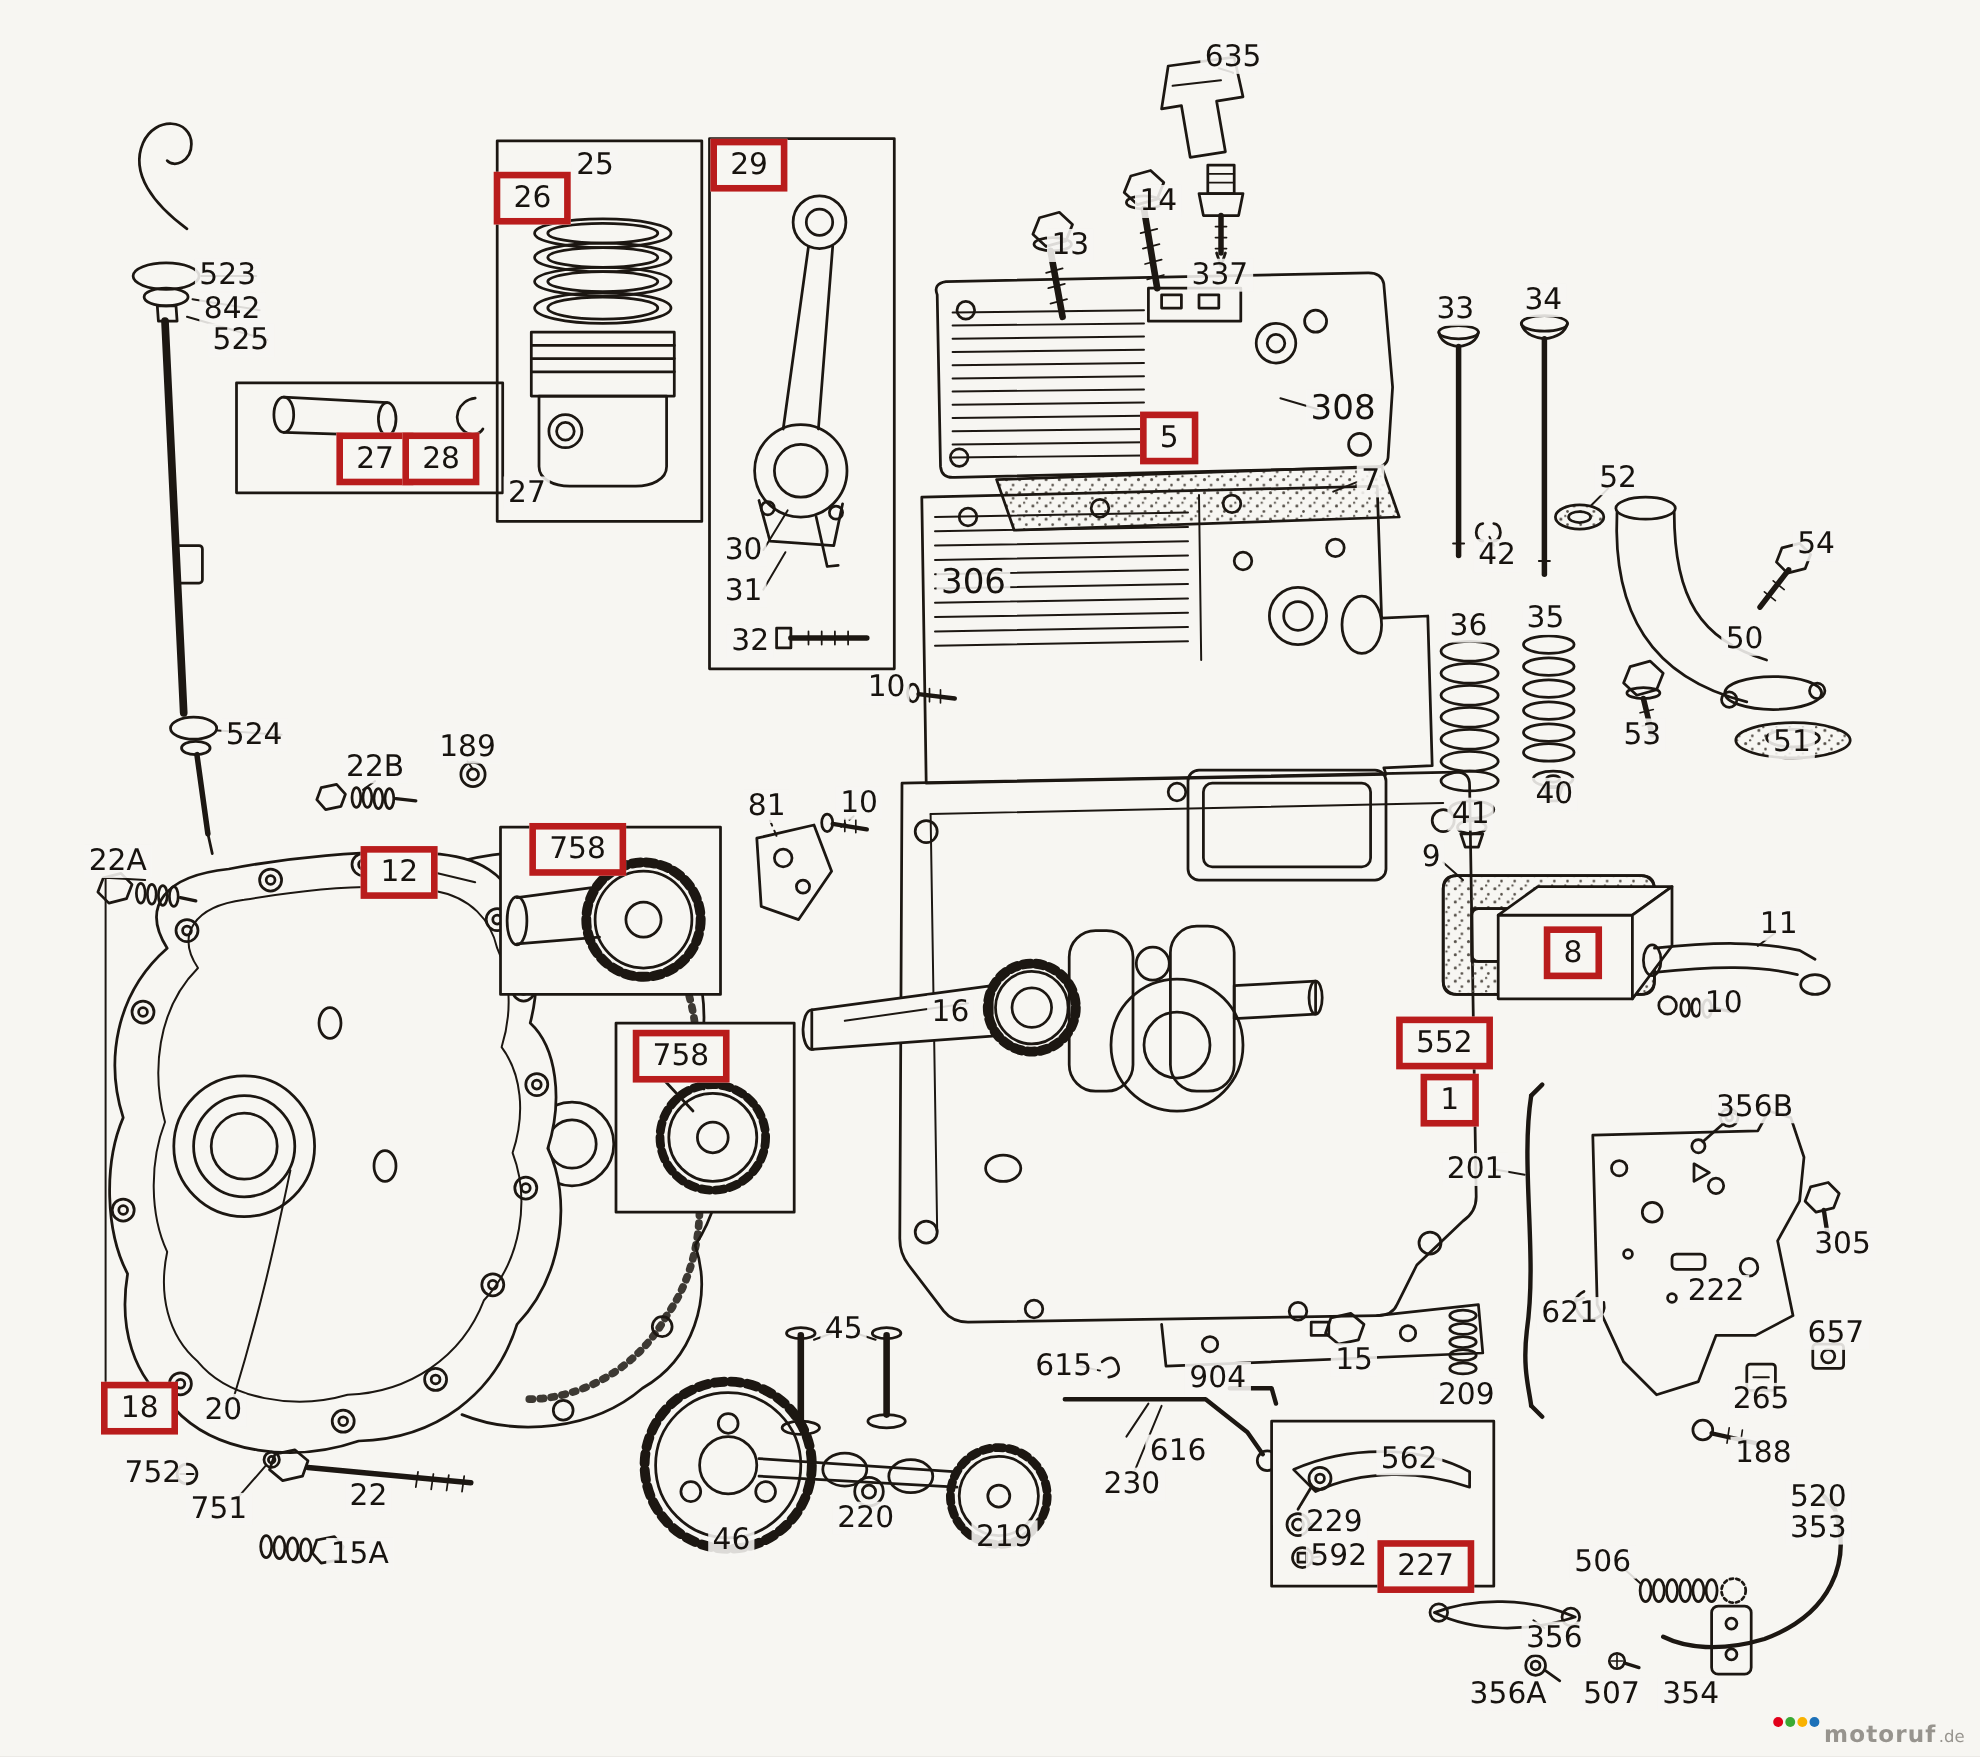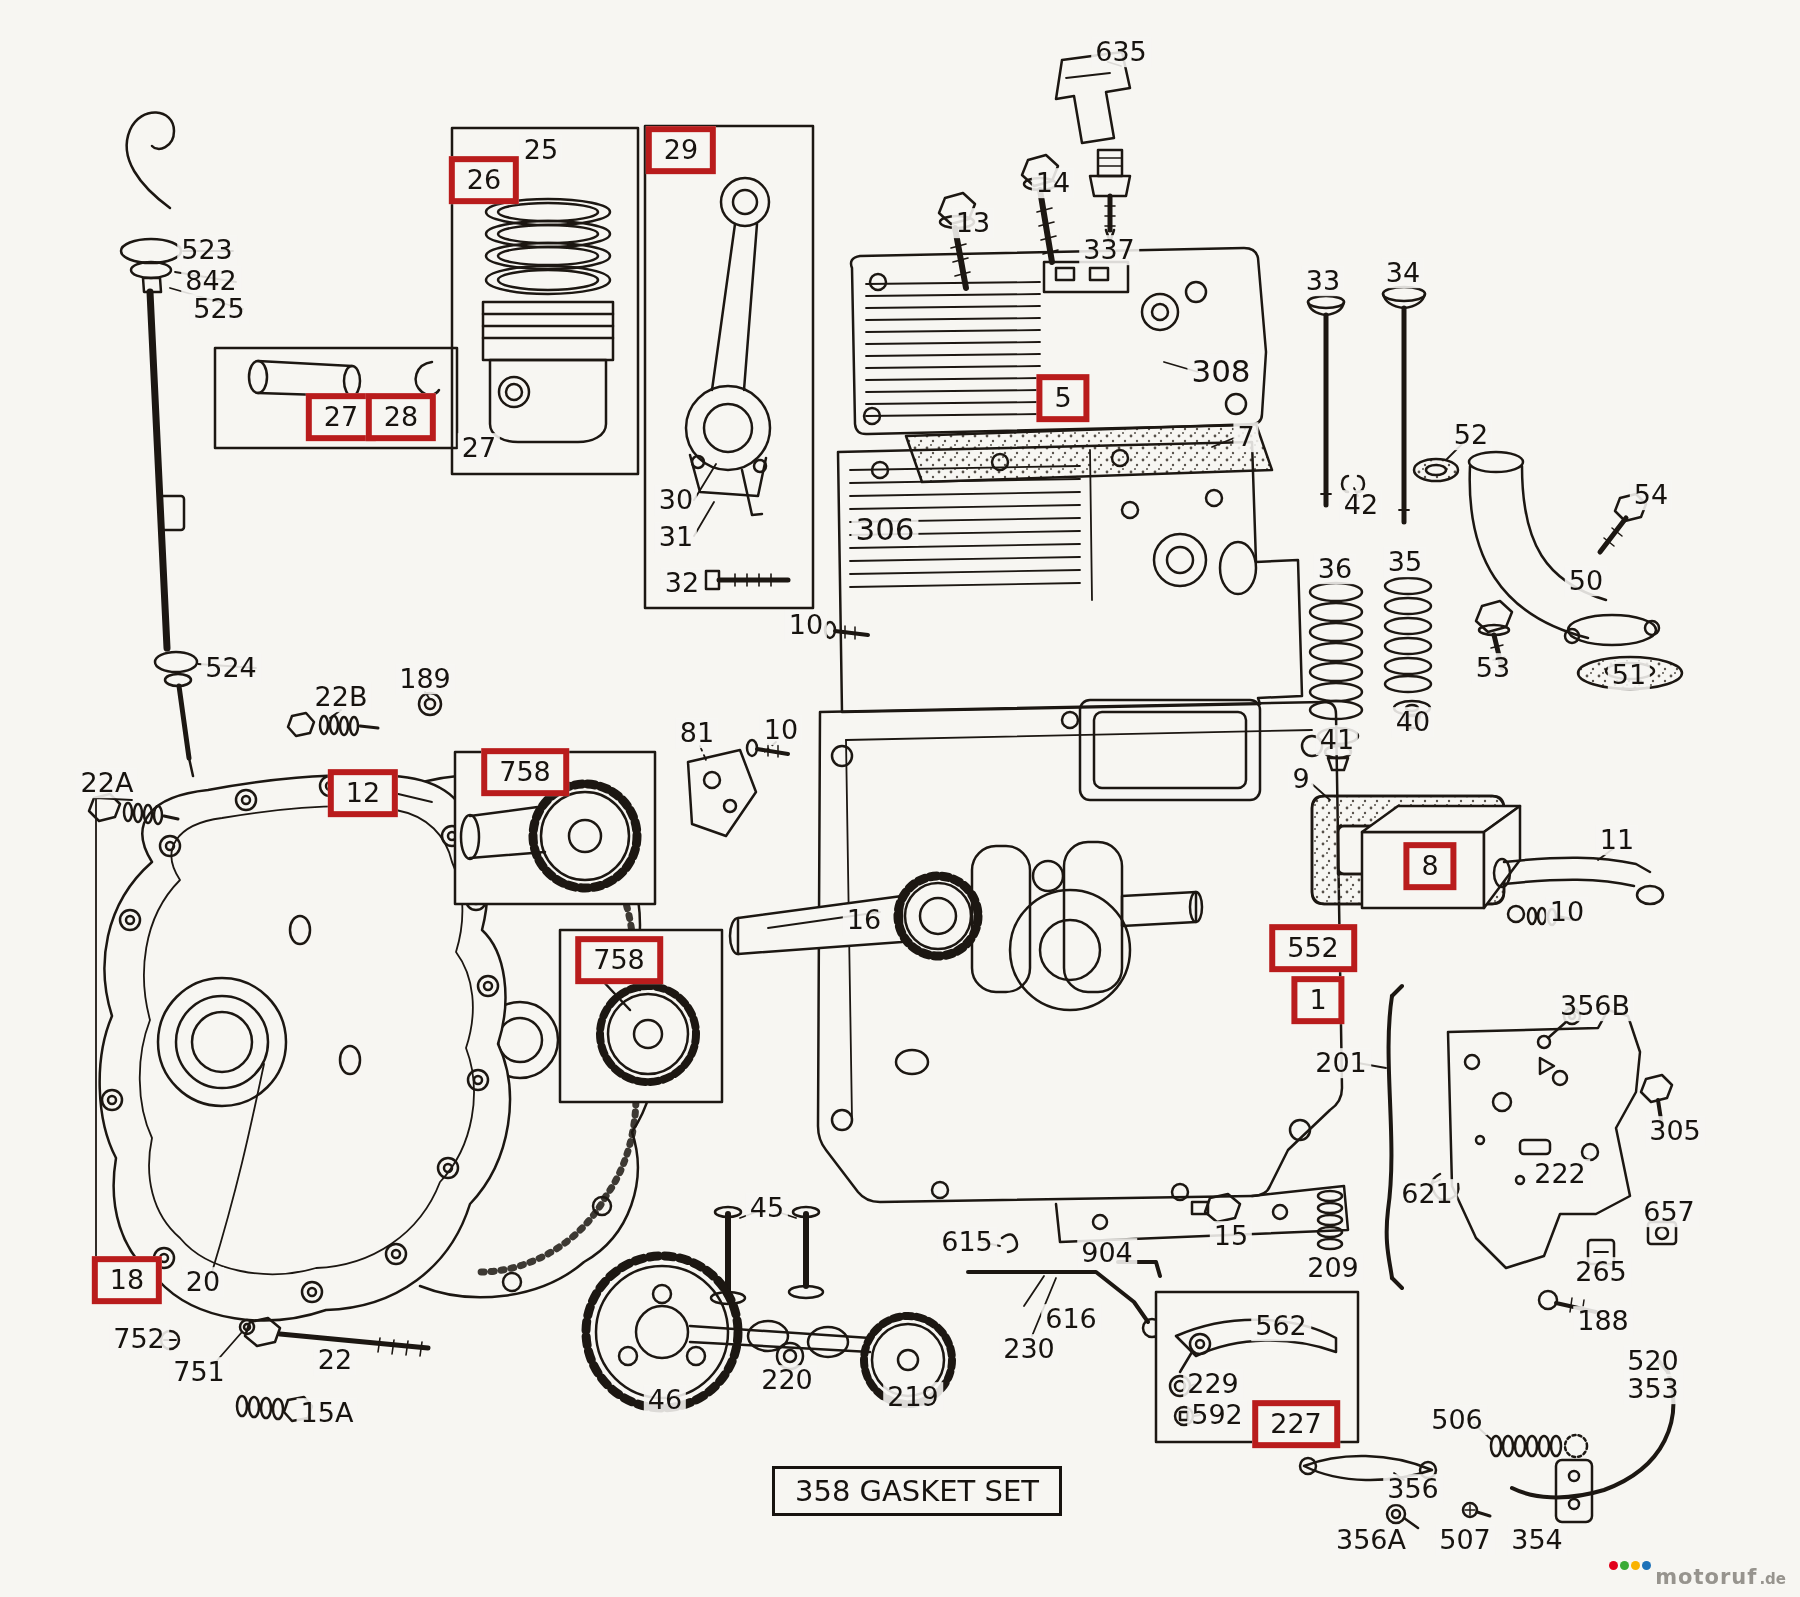--- a/index.html
+++ b/index.html
@@ -8,21 +8,21 @@
   #labels-layer{position:absolute;left:0;top:0;width:100%;height:100%;pointer-events:none;}
   .part-label{position:absolute;transform:translate(-50%,-50%);font-size:27px;color:#17130f;
     white-space:nowrap;background:rgba(247,246,242,0.88);padding:0 4px;line-height:1.1;}
   .part-label.boxed{border:6px solid #b91c1c;padding:3px 12px;background:#f7f6f2;}
   .part-label.lg{font-size:31px;}
   #gasket-callout{position:absolute;transform:translate(-50%,-50%);border:3px solid #17130f;
     background:#f7f6f2;font-size:29px;color:#17130f;padding:5px 20px;white-space:nowrap;}
   #watermark{position:absolute;right:14px;bottom:8px;display:flex;align-items:baseline;gap:2px;}
   .wm-dot{display:inline-block;width:9px;height:9px;border-radius:50%;margin-right:2px;transform:translateY(-14px);}
   #wm-text{font-size:21px;font-weight:bold;color:#97948e;letter-spacing:1px;}
-  #wm-suffix{font-size:15px;color:#97948e;font-weight:bold;}
+  #wm-suffix{font-size:15px;color:#97948e;font-weight:normal;}
 </style>
 </head>
 <body>
 
 <div id="page">
 
 <svg id="diagram-svg" width="1800" height="1597" viewBox="0 0 1800 1597" fill="none" stroke="#1c1712" stroke-width="2.5" stroke-linecap="round" stroke-linejoin="round">
   <defs>
     <pattern id="stip" patternUnits="userSpaceOnUse" width="12" height="12">
       <circle cx="3" cy="4" r="1.4" fill="#57514a" stroke="none"></circle>
@@ -555,21 +555,20 @@
       <div class="part-label boxed" style="left: 1296px; top: 1424px;">227</div>
       <div class="part-label" style="left: 1653px; top: 1361px;">520</div>
       <div class="part-label" style="left: 1653px; top: 1389px;">353</div>
       <div class="part-label" style="left: 1457px; top: 1420px;">506</div>
       <div class="part-label" style="left: 1413px; top: 1489px;">356</div>
       <div class="part-label" style="left: 1371px; top: 1540px;">356A</div>
       <div class="part-label" style="left: 1465px; top: 1540px;">507</div>
       <div class="part-label" style="left: 1537px; top: 1540px;">354</div>
     </div>
 
-<div id="gasket-callout" style="left:917px;top:1491px;">358 GASKET SET</div>
 
 <div id="watermark">
   <span id="wm-dots"><span class="wm-dot" style="background: rgb(226, 0, 26);"></span><span class="wm-dot" style="background: rgb(58, 170, 53);"></span><span class="wm-dot" style="background: rgb(249, 178, 0);"></span><span class="wm-dot" style="background: rgb(29, 113, 184);"></span></span>
   <span id="wm-text">motoruf</span>
   <span id="wm-suffix">.de</span>
 </div>
 
 </div>
 
 </body></html>

